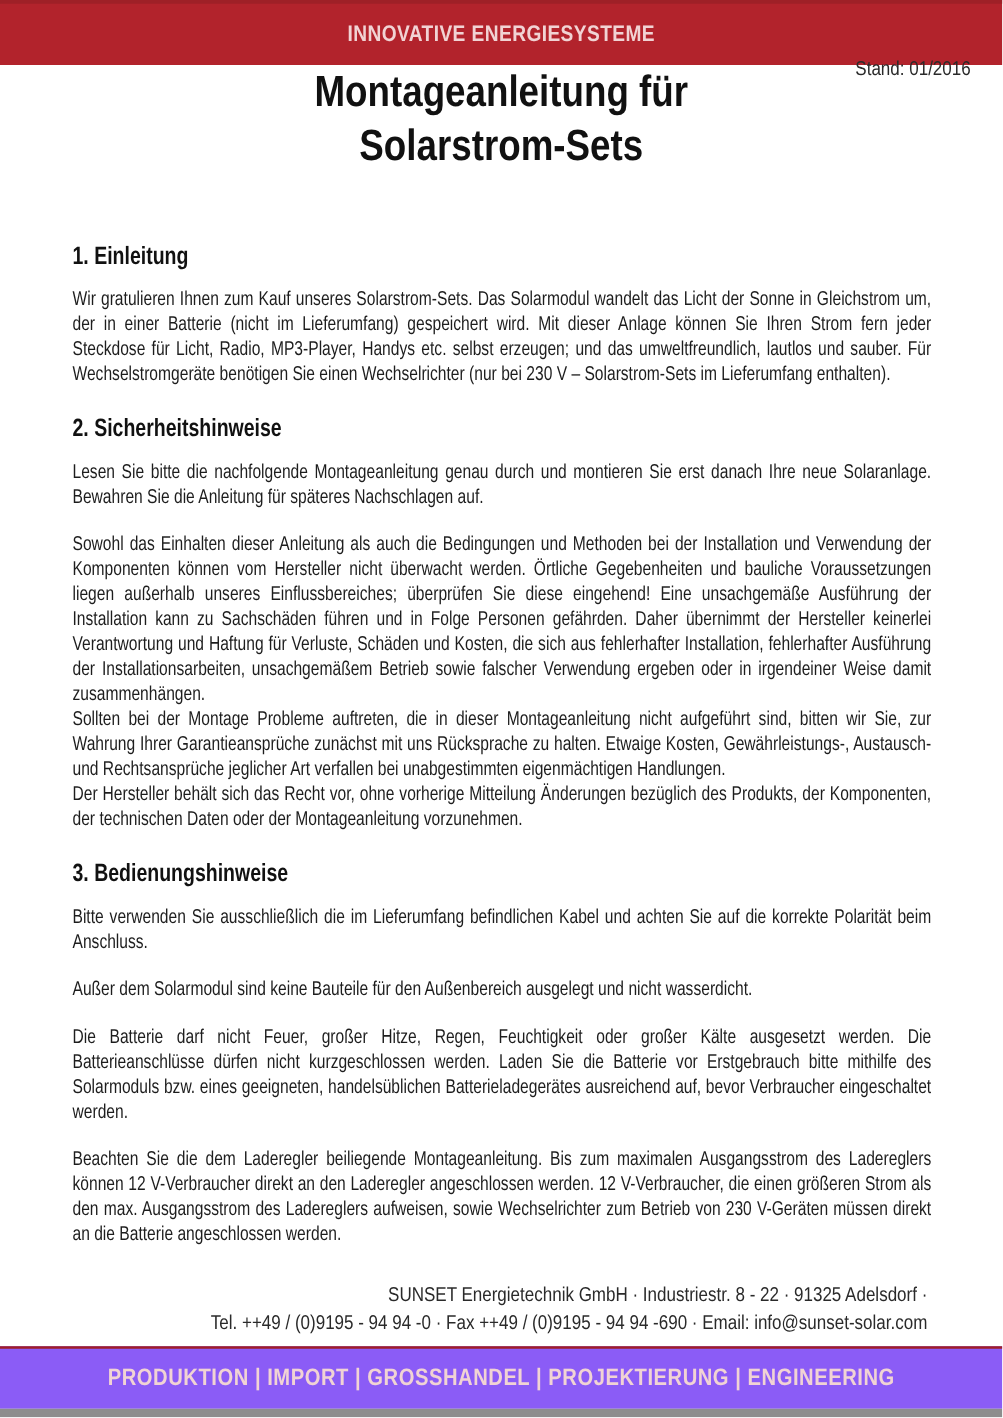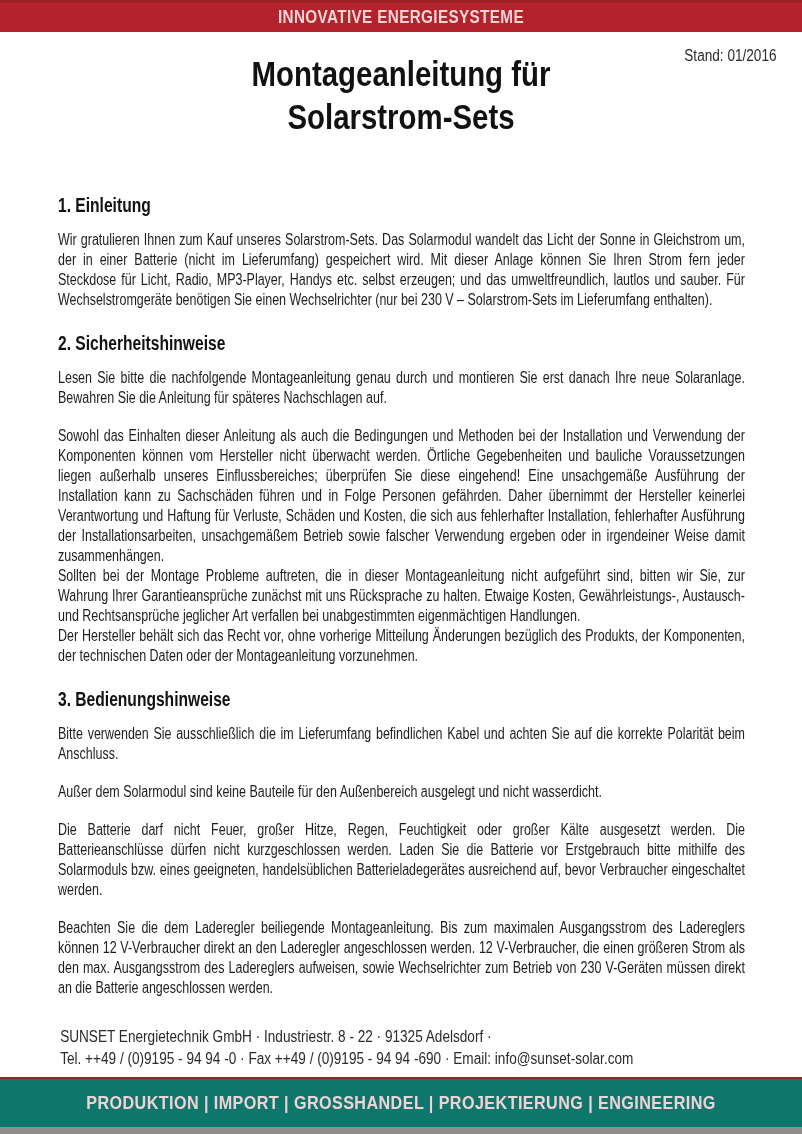--- a/index.html
+++ b/index.html
@@ -2,21 +2,21 @@
 <html lang="de"><head>
 <meta charset="utf-8">
 <style>
   html,body{margin:0;padding:0;background:#ffffff;}
   .page{
     position:relative;width:802px;height:1134px;overflow:hidden;background:#ffffff;
     font-family:"Liberation Sans","DejaVu Sans",sans-serif;color:#1d1d1d;
   }
   
   .topbar{
-    position:absolute;top:0;left:0;width:802px;height:32px;background:#b2232c;
+    position:absolute;top:0;left:0;width:802px;height:52px;background:#b2232c;
     border-top:3px solid #9e2027;box-sizing:border-box;display:flex;align-items:center;
   }
   .tagline{
     width:100%;text-align:center;color:#f1d3d4;font-weight:bold;font-size:18px;
     letter-spacing:.4px;transform:scaleX(.85);transform-origin:50% 50%;white-space:nowrap;
   }
   
   .stand{
     position:absolute;top:47px;right:25px;font-size:16px;color:#2a2a2a;
     transform:scaleX(.85);transform-origin:100% 50%;white-space:nowrap;
@@ -29,28 +29,28 @@
   }
   
   .content{position:absolute;top:166px;left:58px;width:687px;margin-top:28px;}
   .squeeze{width:128.2%;transform:scaleX(.78);transform-origin:0 0;}
   h2.sec{font-size:20px;line-height:23px;margin:0 0 13px 0;color:#111;font-weight:bold;}
   .sec-block{margin-bottom:22px;}
   .para{margin:0;font-size:16px;line-height:20px;text-align:justify;color:#1d1d1d;}
   .para.gap{margin-top:18px;}
   .para.tight{margin-top:0;}
   
-  .address{position:absolute;top:1026px;left:0;width:802px;text-align:left;}
+  .address{position:absolute;top:1026px;left:0;width:802px;text-align:right;}
   .address p{
     margin:0;font-size:16px;line-height:22px;color:#2a2a2a;
     transform:scaleX(.85);transform-origin:50% 50%;white-space:nowrap;
   }
   
   .bottombar{
-    position:absolute;top:1077px;left:0;width:802px;height:50px;background:#0f766e;
+    position:absolute;top:1077px;left:0;width:802px;height:50px;background:#8b5cf6;
     border-top:2px solid #a01f28;box-sizing:border-box;display:flex;align-items:center;
   }
   .banner-text{
     width:100%;text-align:center;color:#f1d3d4;font-weight:bold;font-size:19px;
     letter-spacing:.5px;transform:scaleX(.85);transform-origin:50% 50%;white-space:nowrap;
   }
   
   .page-edge{position:absolute;bottom:0;left:0;width:802px;height:7px;background:#8d8d8d;}
 </style>
 </head>

